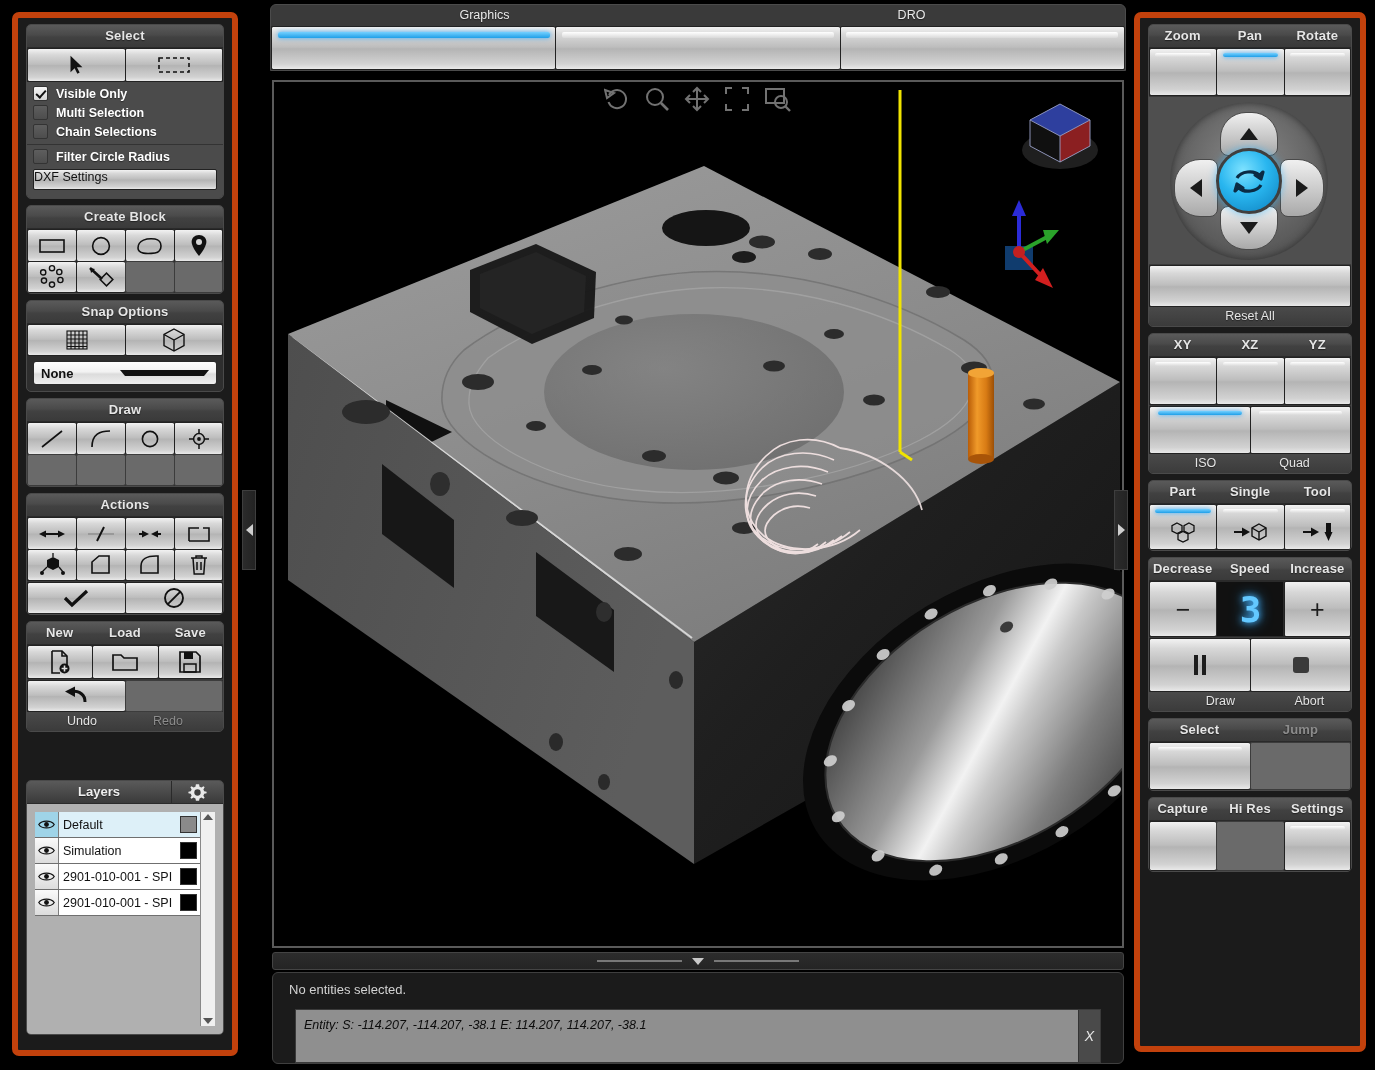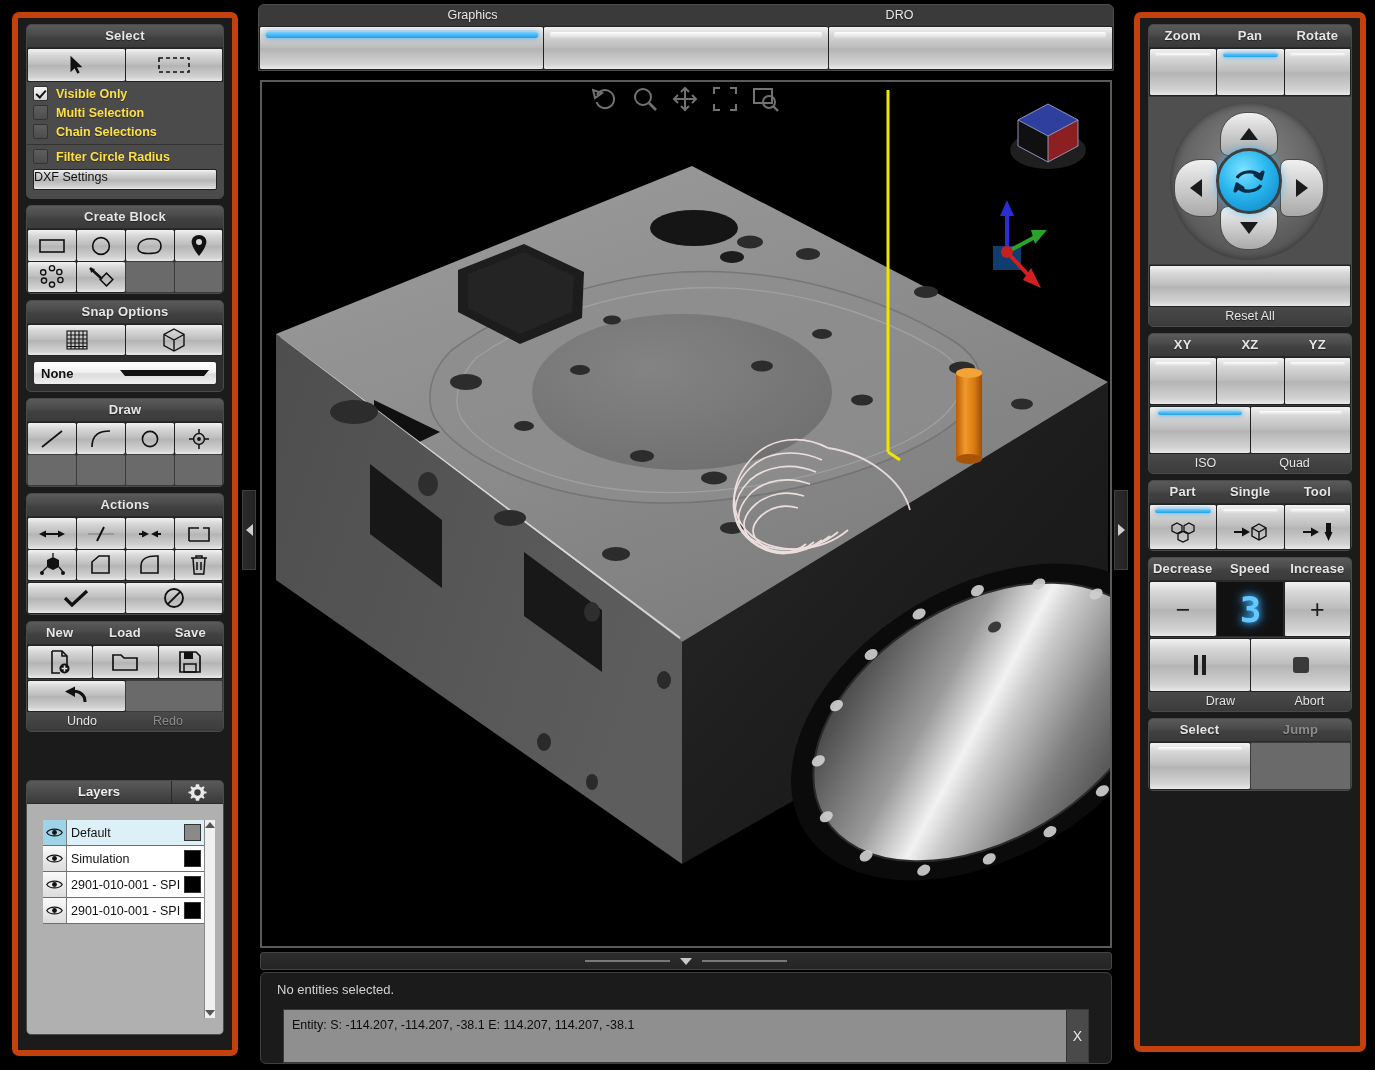--- a/index.html
+++ b/index.html
@@ -98,21 +98,21 @@
   }
   .chk-box.checked::after {
     content: "";
     position: absolute;
     left: 4px; top: 1px;
     width: 4px; height: 8px;
     border: solid #111;
     border-width: 0 2px 2px 0;
     transform: rotate(42deg);
   }
-  .chk-label { font-size: 12.5px; font-weight: bold; color: #fde047; text-shadow: 0 1px 1px #2a2a2a; }
+  .chk-label { font-size: 12.5px; font-weight: bold; color: #ffffff; text-shadow: 0 1px 1px #2a2a2a; }
 
   .wide-btn {
     display: block;
     margin: 3px 6px 5px;
     height: 21px;
     font-size: 12.5px;
     color: #111;
     font-weight: normal;
   }
 
@@ -166,21 +166,21 @@
   .layers-head .lh-gear {
     width: 52px;
     display: flex; align-items: center; justify-content: center;
     border-left: 1px solid #2a2a2a;
     cursor: pointer;
   }
   .layers-body {
     background: #b0b0b0;
     height: 230px;
     display: flex;
-    padding: 16px;
+    padding: 8px;
   }
   .layers-list { flex: 1; }
   .layer-row {
     display: flex;
     align-items: stretch;
     height: 26px;
     border-bottom: 1px solid #6f6f6f;
     cursor: pointer;
   }
   .layer-row.sel { background: #9fd4e8; }
@@ -221,21 +221,21 @@
     flex-direction: column;
     justify-content: space-between;
     align-items: center;
     padding: 2px 0;
   }
   .sc-arr { width:0;height:0;border-left:5px solid transparent;border-right:5px solid transparent; }
   .sc-arr.up { border-bottom: 6px solid #555; }
   .sc-arr.dn { border-top: 6px solid #555; }
 
   
-  #center { position: absolute; left: 258px; top: 4px; width: 856px; height: 1062px; }
+  #center { position: absolute; left: 270px; top: 4px; width: 856px; height: 1062px; }
 
   .tab-strip {
     background: #3a3a3a;
     border: 1px solid #4b4b4b;
     border-radius: 6px 6px 0 0;
     overflow: hidden;
   }
   .tab-labels { display: flex; }
   .tab-labels > div {
     flex: 1; text-align: center;
@@ -297,20 +297,21 @@
   .status-line {
     font-size: 13px; color: #d2d2d2;
     padding: 9px 0 8px 16px;
   }
   .entity-box {
     position: absolute;
     left: 22px; top: 36px; right: 22px; bottom: 0px;
     background: #8f8f8f;
     border: 1px solid #3a3a3a;
     display: flex;
+    font-style: italic;
   }
   .entity-text {
     flex: 1;
     font-size: 12.5px;
     color: #0c0c0c;
     padding: 8px 0 0 8px;
     white-space: nowrap;
     overflow: hidden;
   }
   .entity-close {
@@ -1153,13 +1154,27 @@
       <span class="dim">Jump</span>
     </div>
     <div class="grid2">
       <div class="btn" style="height:48px">
           <span class="led"></span>
         </div>
       <div class="btn flat" style="height:48px"></div>
     </div>
   </div>
 
+  <div class="group">
+    <div class="grp-title split">
+      <span>Capture</span>
+      <span>Hi Res</span>
+      <span>Settings</span>
+    </div>
+    <div class="grid3">
+      <div class="btn" style="height:50px"></div>
+      <div class="btn flat" style="height:50px"></div>
+      <div class="btn" style="height:50px">
+          <span class="led"></span>
+        </div>
+    </div>
+  </div>
 </div>
 
 </body></html>

